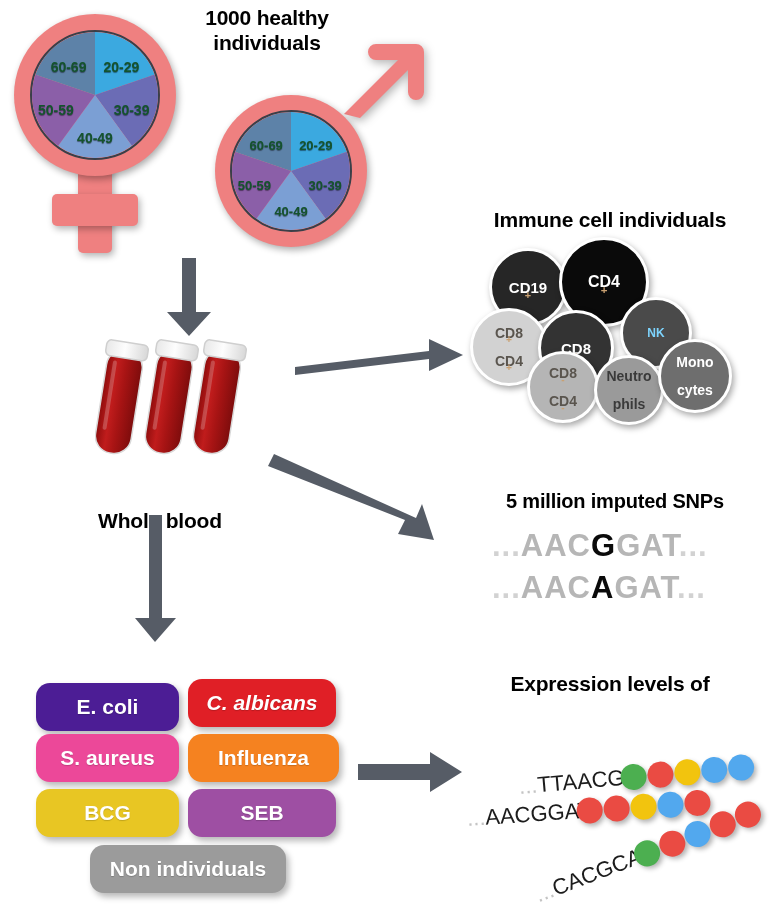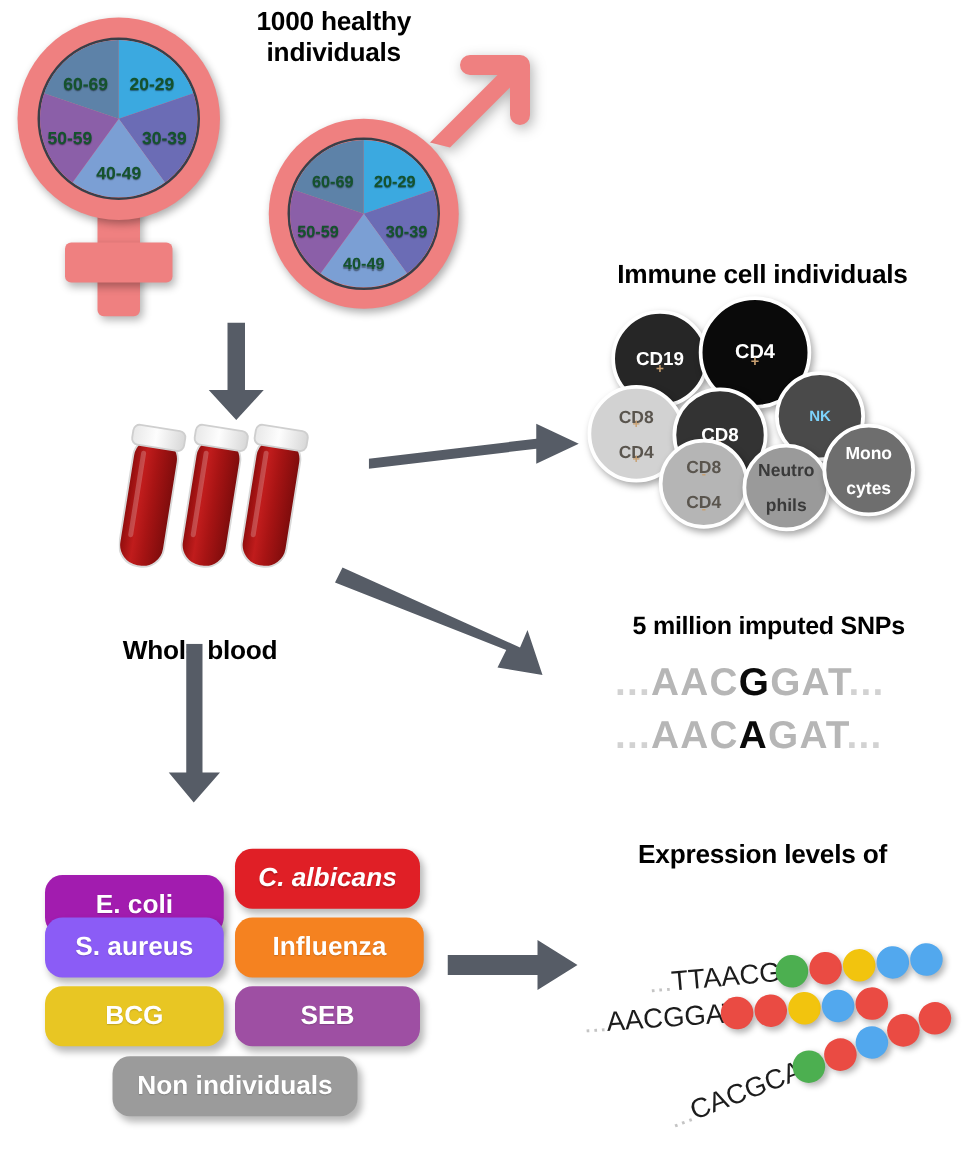--- a/index.html
+++ b/index.html
@@ -312,27 +312,27 @@
     </span>
   </div>
 </div>
 
 <div class="heading abs" style="left:470px; top:490px; width:290px; font-size:20px;">5 million imputed SNPs</div>
 
 <div class="snp-line" style="left:492px; top:528px; font-size:31px;"><span class="dots">...</span><span>AAC</span><span class="hi">G</span><span>GAT</span><span class="dots">...</span></div>
 
 <div class="snp-line" style="left:492px; top:570px; font-size:31px;"><span class="dots">...</span><span>AAC</span><span class="hi">A</span><span>GAT</span><span class="dots">...</span></div>
 
-<div class="stim" style="left:36px; top:700px; width:143px; height:48px; background:#a21caf; font-size:21px;">
+<div class="stim" style="left:36px; top:683px; width:143px; height:48px; background:#4c1d95; font-size:21px;">
   <span>E. coli</span>
 </div>
 <div class="stim" style="left:188px; top:679px; width:148px; height:48px; background:#e01f26; font-size:21px;font-style:italic;">
   <span>C. albicans</span>
 </div>
-<div class="stim" style="left:36px; top:734px; width:143px; height:48px; background:#8b5cf6; font-size:21px;">
+<div class="stim" style="left:36px; top:734px; width:143px; height:48px; background:#ec4899; font-size:21px;">
   <span>S. aureus</span>
 </div>
 <div class="stim" style="left:188px; top:734px; width:151px; height:48px; background:#f58220; font-size:21px;">
   <span>Influenza</span>
 </div>
 <div class="stim" style="left:36px; top:789px; width:143px; height:48px; background:#e8c623; font-size:21px;">
   <span>BCG</span>
 </div>
 <div class="stim" style="left:188px; top:789px; width:148px; height:48px; background:#9e4fa3; font-size:21px;">
   <span>SEB</span>

